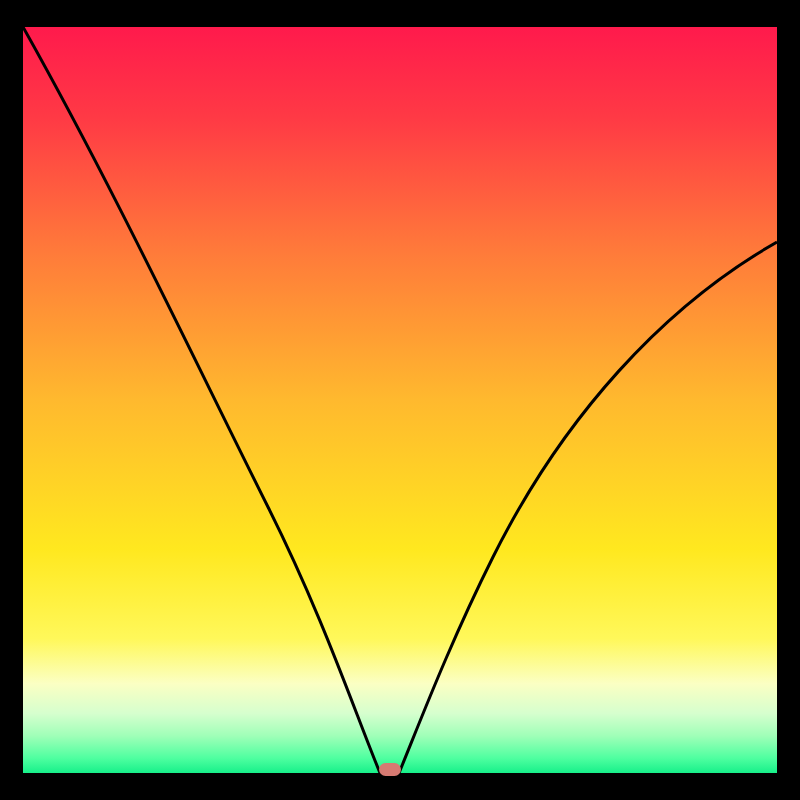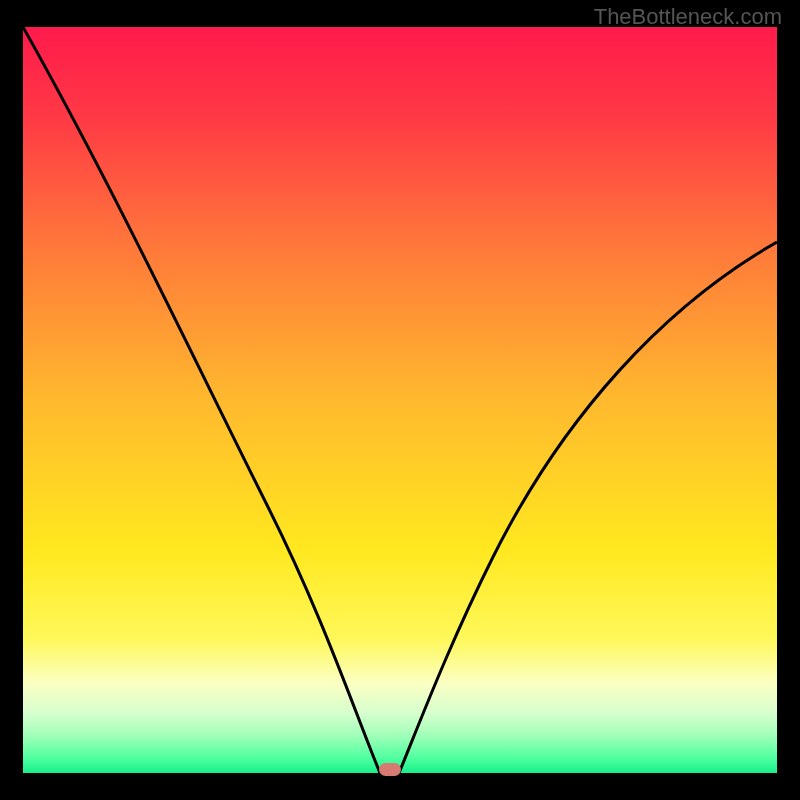--- a/index.html
+++ b/index.html
@@ -43,21 +43,20 @@
     background: #d67a72;
     border-radius: 7px;
     z-index: 5;
   }
 </style>
 </head>
 <body>
 
 <div class="container">
 
-  <div class="watermark">TheBottleneck.com</div>
 
   <div class="plot-frame">
     <svg id="chart-svg" width="754" height="746" viewBox="0 0 754 746">
       <defs>
         <linearGradient id="bg-grad" x1="0" y1="0" x2="0" y2="1">
             <stop offset="0%" stop-color="#ff1a4c"></stop>
             <stop offset="12%" stop-color="#ff3945"></stop>
             <stop offset="30%" stop-color="#ff7a3a"></stop>
             <stop offset="50%" stop-color="#ffb92e"></stop>
             <stop offset="70%" stop-color="#ffe81f"></stop>

